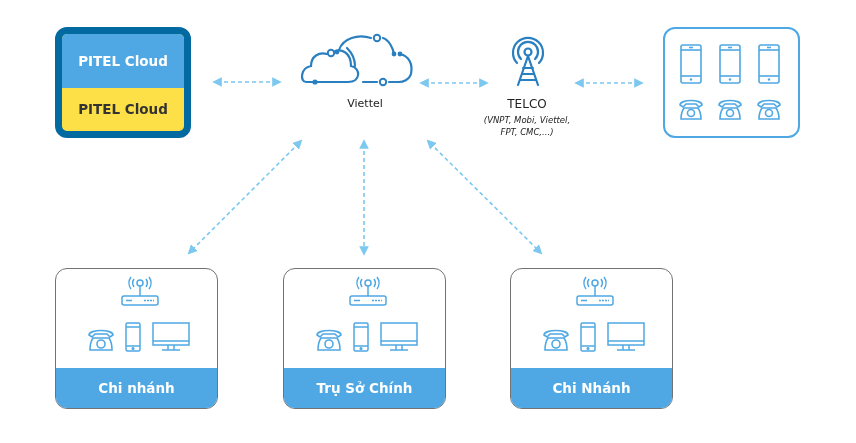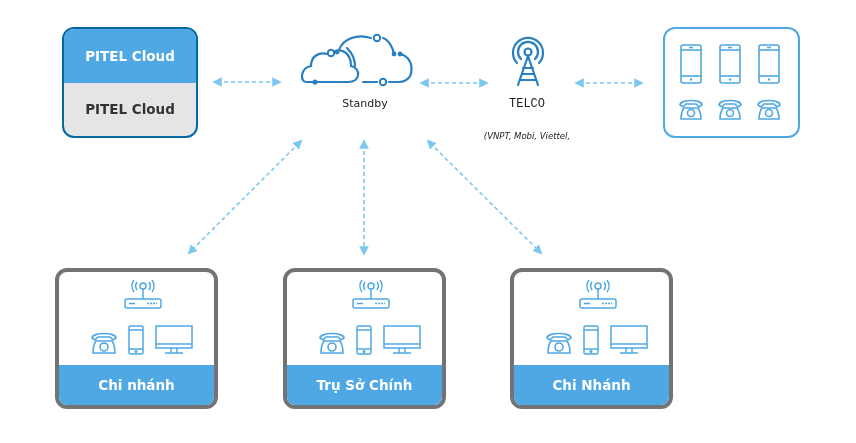--- a/index.html
+++ b/index.html
@@ -1,24 +1,24 @@
 <!DOCTYPE html>
 <html><head>
 <meta charset="utf-8">
 <style>
   html,body{margin:0;padding:0;background:#fff;}
   body{width:856px;height:443px;position:relative;overflow:hidden;font-family:"DejaVu Sans","Liberation Sans",sans-serif;}
   .abs{position:absolute;}
-  .pbx{left:62px;top:27px;width:136px;height:111px;border:2px solid #0369a1;border-radius:12px;box-sizing:border-box;overflow:hidden;background:#e5e5e5;}
+  .pbx{left:55px;top:27px;width:136px;height:111px;border:7px solid #0369a1;border-radius:12px;box-sizing:border-box;overflow:hidden;background:#fde047;}
   .pbx-top{position:absolute;left:0;top:0;right:0;height:54px;background:#4fa8e3;color:#fff;font-weight:bold;font-size:13.5px;line-height:17px;text-align:center;display:flex;align-items:center;justify-content:center;}
   .pbx-bot{position:absolute;left:0;top:54px;right:0;bottom:0;color:#333;font-weight:bold;font-size:13.5px;line-height:17px;text-align:center;display:flex;align-items:center;justify-content:center;}
   .lbl{font-size:11px;color:#222;text-align:center;}
-  .sub{font-size:8.5px;font-style:italic;color:#222;text-align:center;line-height:12px;margin-top:16px;}
+  .sub{font-size:8.5px;font-style:italic;color:#222;text-align:center;line-height:12px;}
   .devbox{width:137px;height:111px;border:2px solid #4fa8e3;border-radius:12px;box-sizing:border-box;background:#fff;}
-  .site{width:163px;height:141px;border:4px solid #737373;border-radius:12px;box-sizing:border-box;overflow:hidden;background:#fff;}
+  .site{width:163px;height:141px;border:1px solid #737373;border-radius:12px;box-sizing:border-box;overflow:hidden;background:#fff;}
   .site-label{position:absolute;left:0;right:0;bottom:0;height:40px;background:#4fa8e3;color:#fff;font-size:13.5px;font-weight:bold;display:flex;align-items:center;justify-content:center;}
   svg{overflow:visible;}
 </style>
 </head>
 <body>
 
 <svg class="abs" style="left:0;top:0;" width="856" height="443">
   <defs>
     <marker id="ah" viewBox="0 0 10 10" refX="5" refY="5" markerWidth="6" markerHeight="6" orient="auto-start-reverse">
       <path d="M0,0 L10,5 L0,10 z" fill="#7cc8ef"></path>
@@ -60,33 +60,34 @@
     <circle cx="74" cy="8" r="3.2"></circle>
     <circle cx="80" cy="52" r="3.2"></circle>
   </g>
   <g fill="#2a7fc0">
     <circle cx="12" cy="52" r="2.6"></circle>
     <circle cx="34" cy="22" r="2.4"></circle>
     <circle cx="91" cy="24" r="2.4"></circle>
     <circle cx="97" cy="24" r="2.4"></circle>
   </g>
 </svg>
-<div class="abs lbl" style="left:320px;top:97px;width:90px;">Standby</div>
+<div class="abs lbl" style="left:320px;top:97px;width:90px;">Viettel</div>
 
 <svg class="abs" style="left:508px;top:38px;" width="40" height="50">
   <g fill="none" stroke="#2a7fc0" stroke-width="2.2" stroke-linecap="round">
     <circle cx="20" cy="14" r="3.5"></circle>
     <path d="M13,21 A10,10 0 1 1 27,21"></path>
     <path d="M9,25 A15,15 0 1 1 31,25"></path>
     <path d="M20,18 L10,47 M20,18 L30,47 M14,36 H26 M12,42 L28,42 M15,30 L25,30"></path>
   </g>
 </svg>
-<div class="abs lbl" style="left:482px;top:97px;width:90px;font-size:12px;font-family:Liberation Mono, monospace;">TELCO</div>
+<div class="abs lbl" style="left:482px;top:97px;width:90px;font-size:12px;">TELCO</div>
 <div class="abs sub" style="left:462px;top:114px;width:130px;">
   <div>(VNPT, Mobi, Viettel,</div>
+  <div>FPT, CMC,...)</div>
 </div>
 
 <div class="abs devbox" style="left:663px;top:27px;">
   <svg width="133" height="107">
     <g fill="none" stroke="#4fa8e3" stroke-width="1.6">
       <g>
         <rect x="16" y="16" width="20" height="38" rx="2"></rect>
           <line x1="16" y1="21" x2="36" y2="21"></line>
           <line x1="16" y1="47" x2="36" y2="47"></line>
           <line x1="24" y1="18.5" x2="28" y2="18.5"></line>

